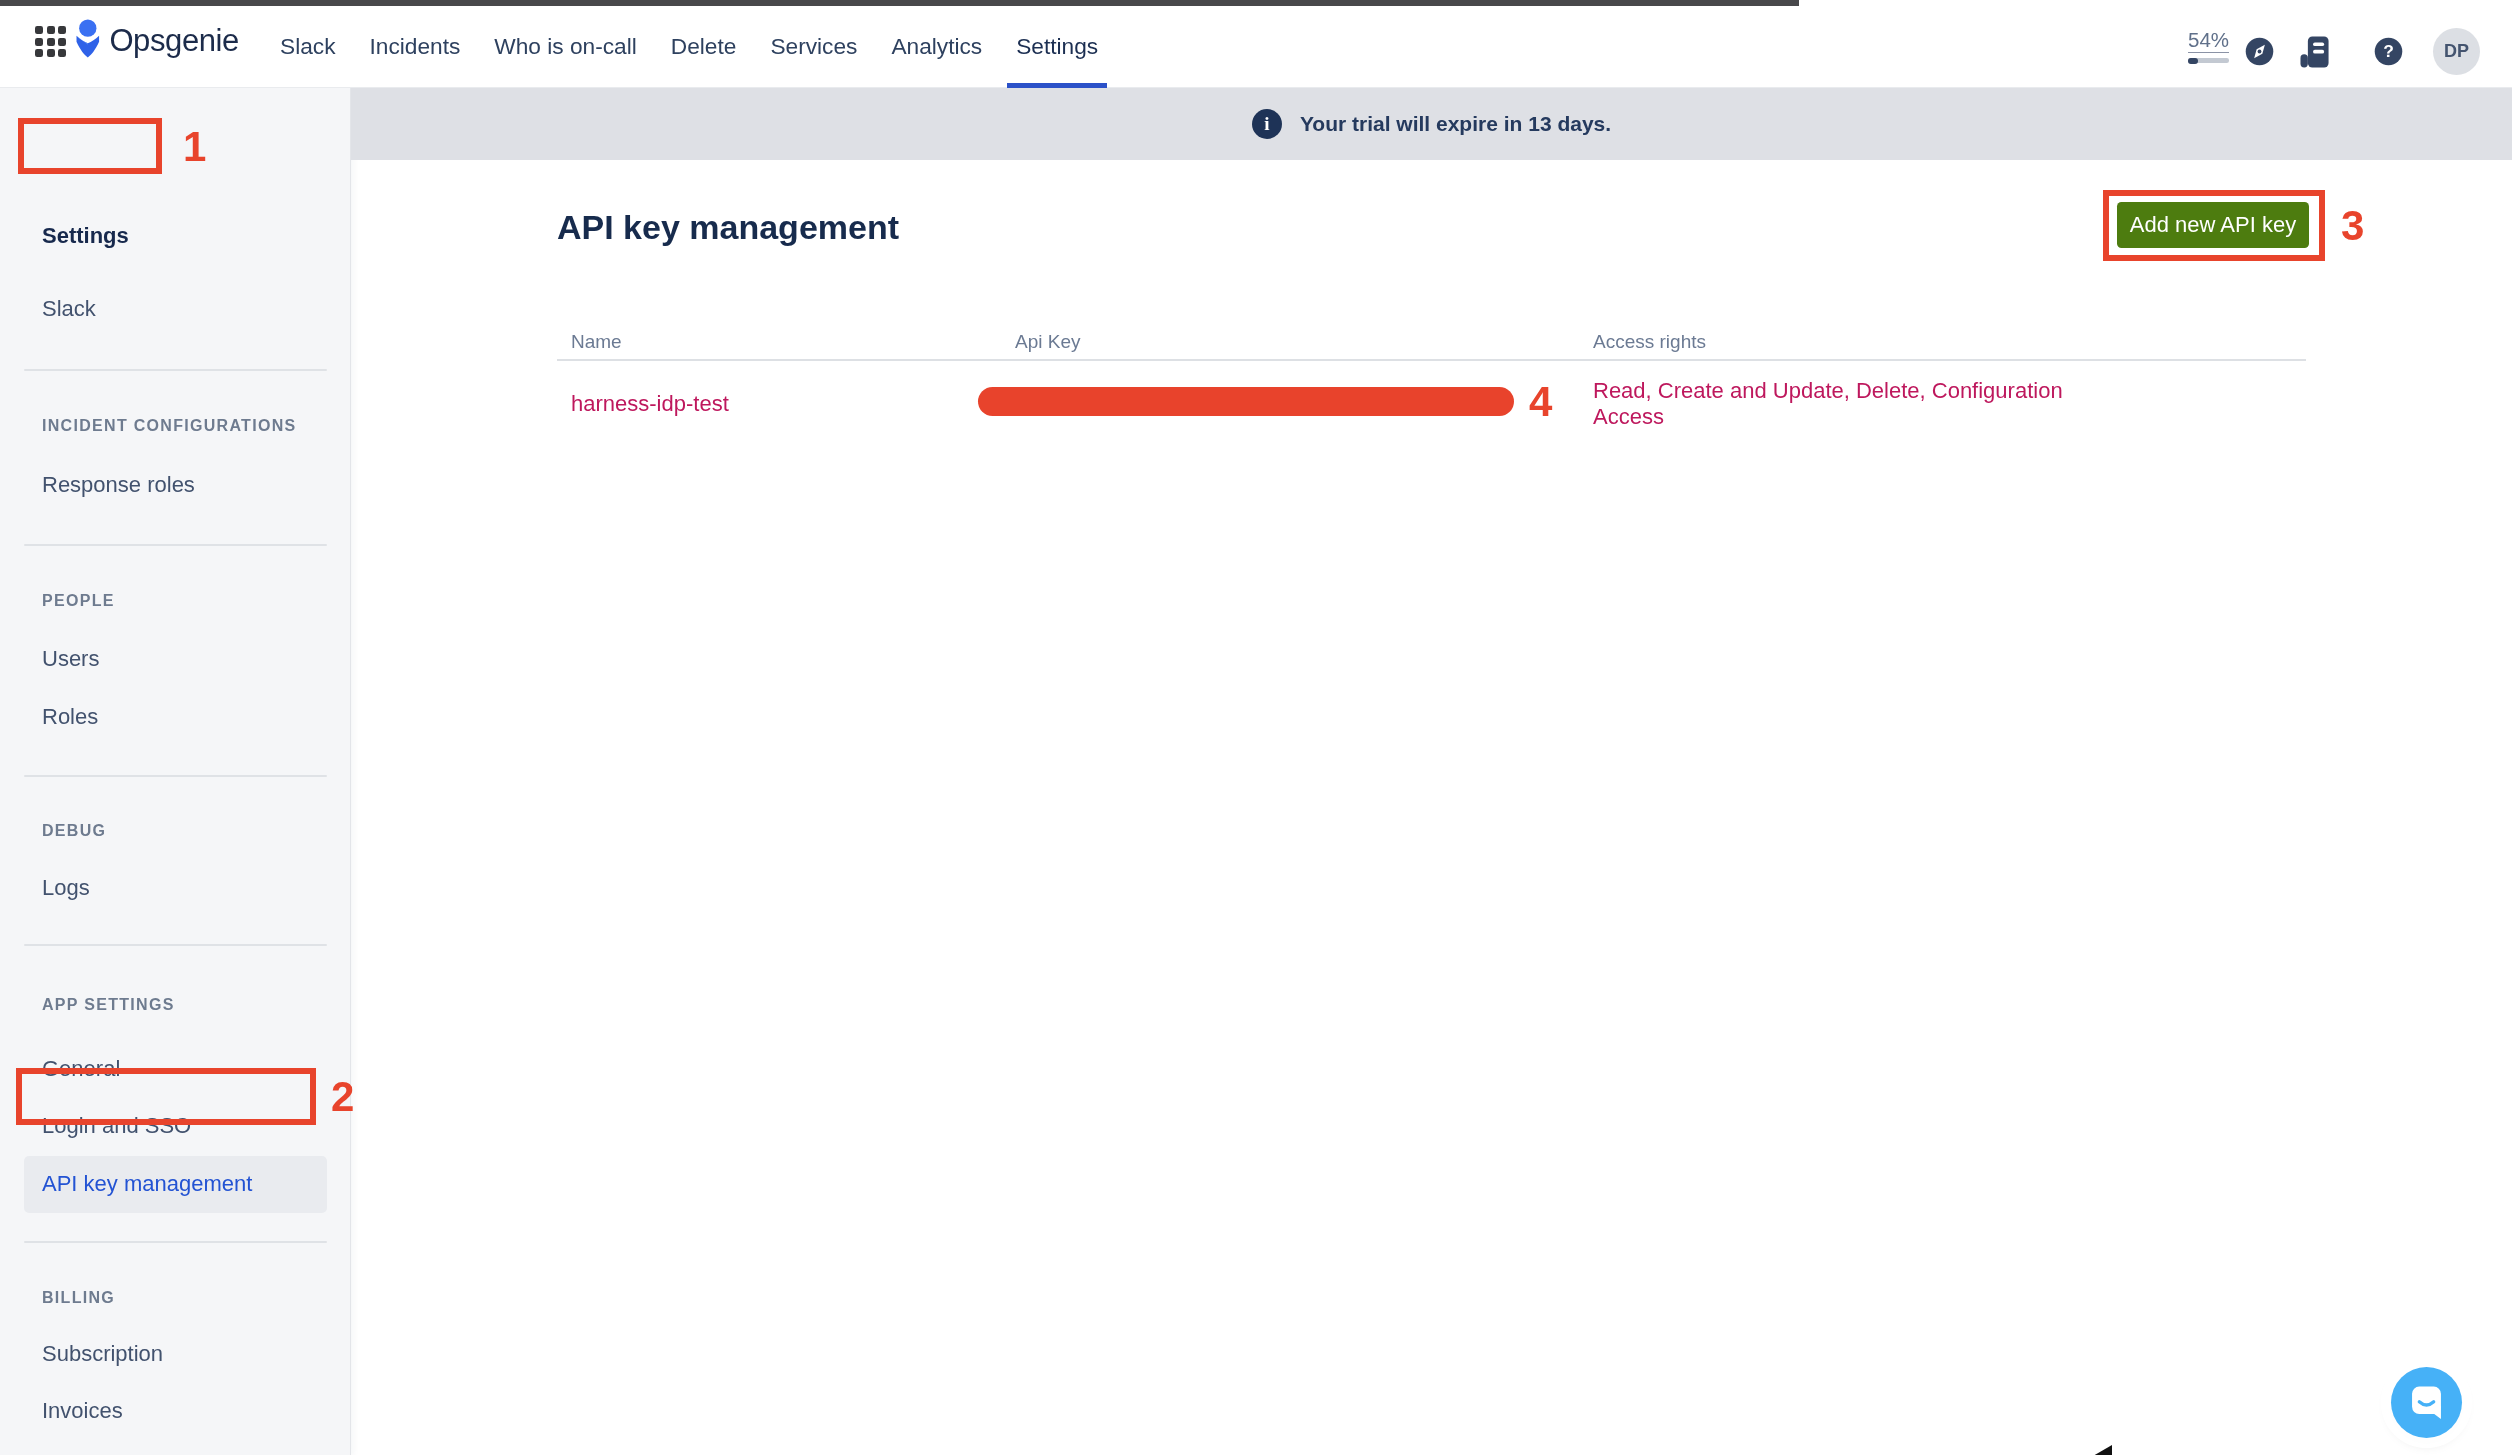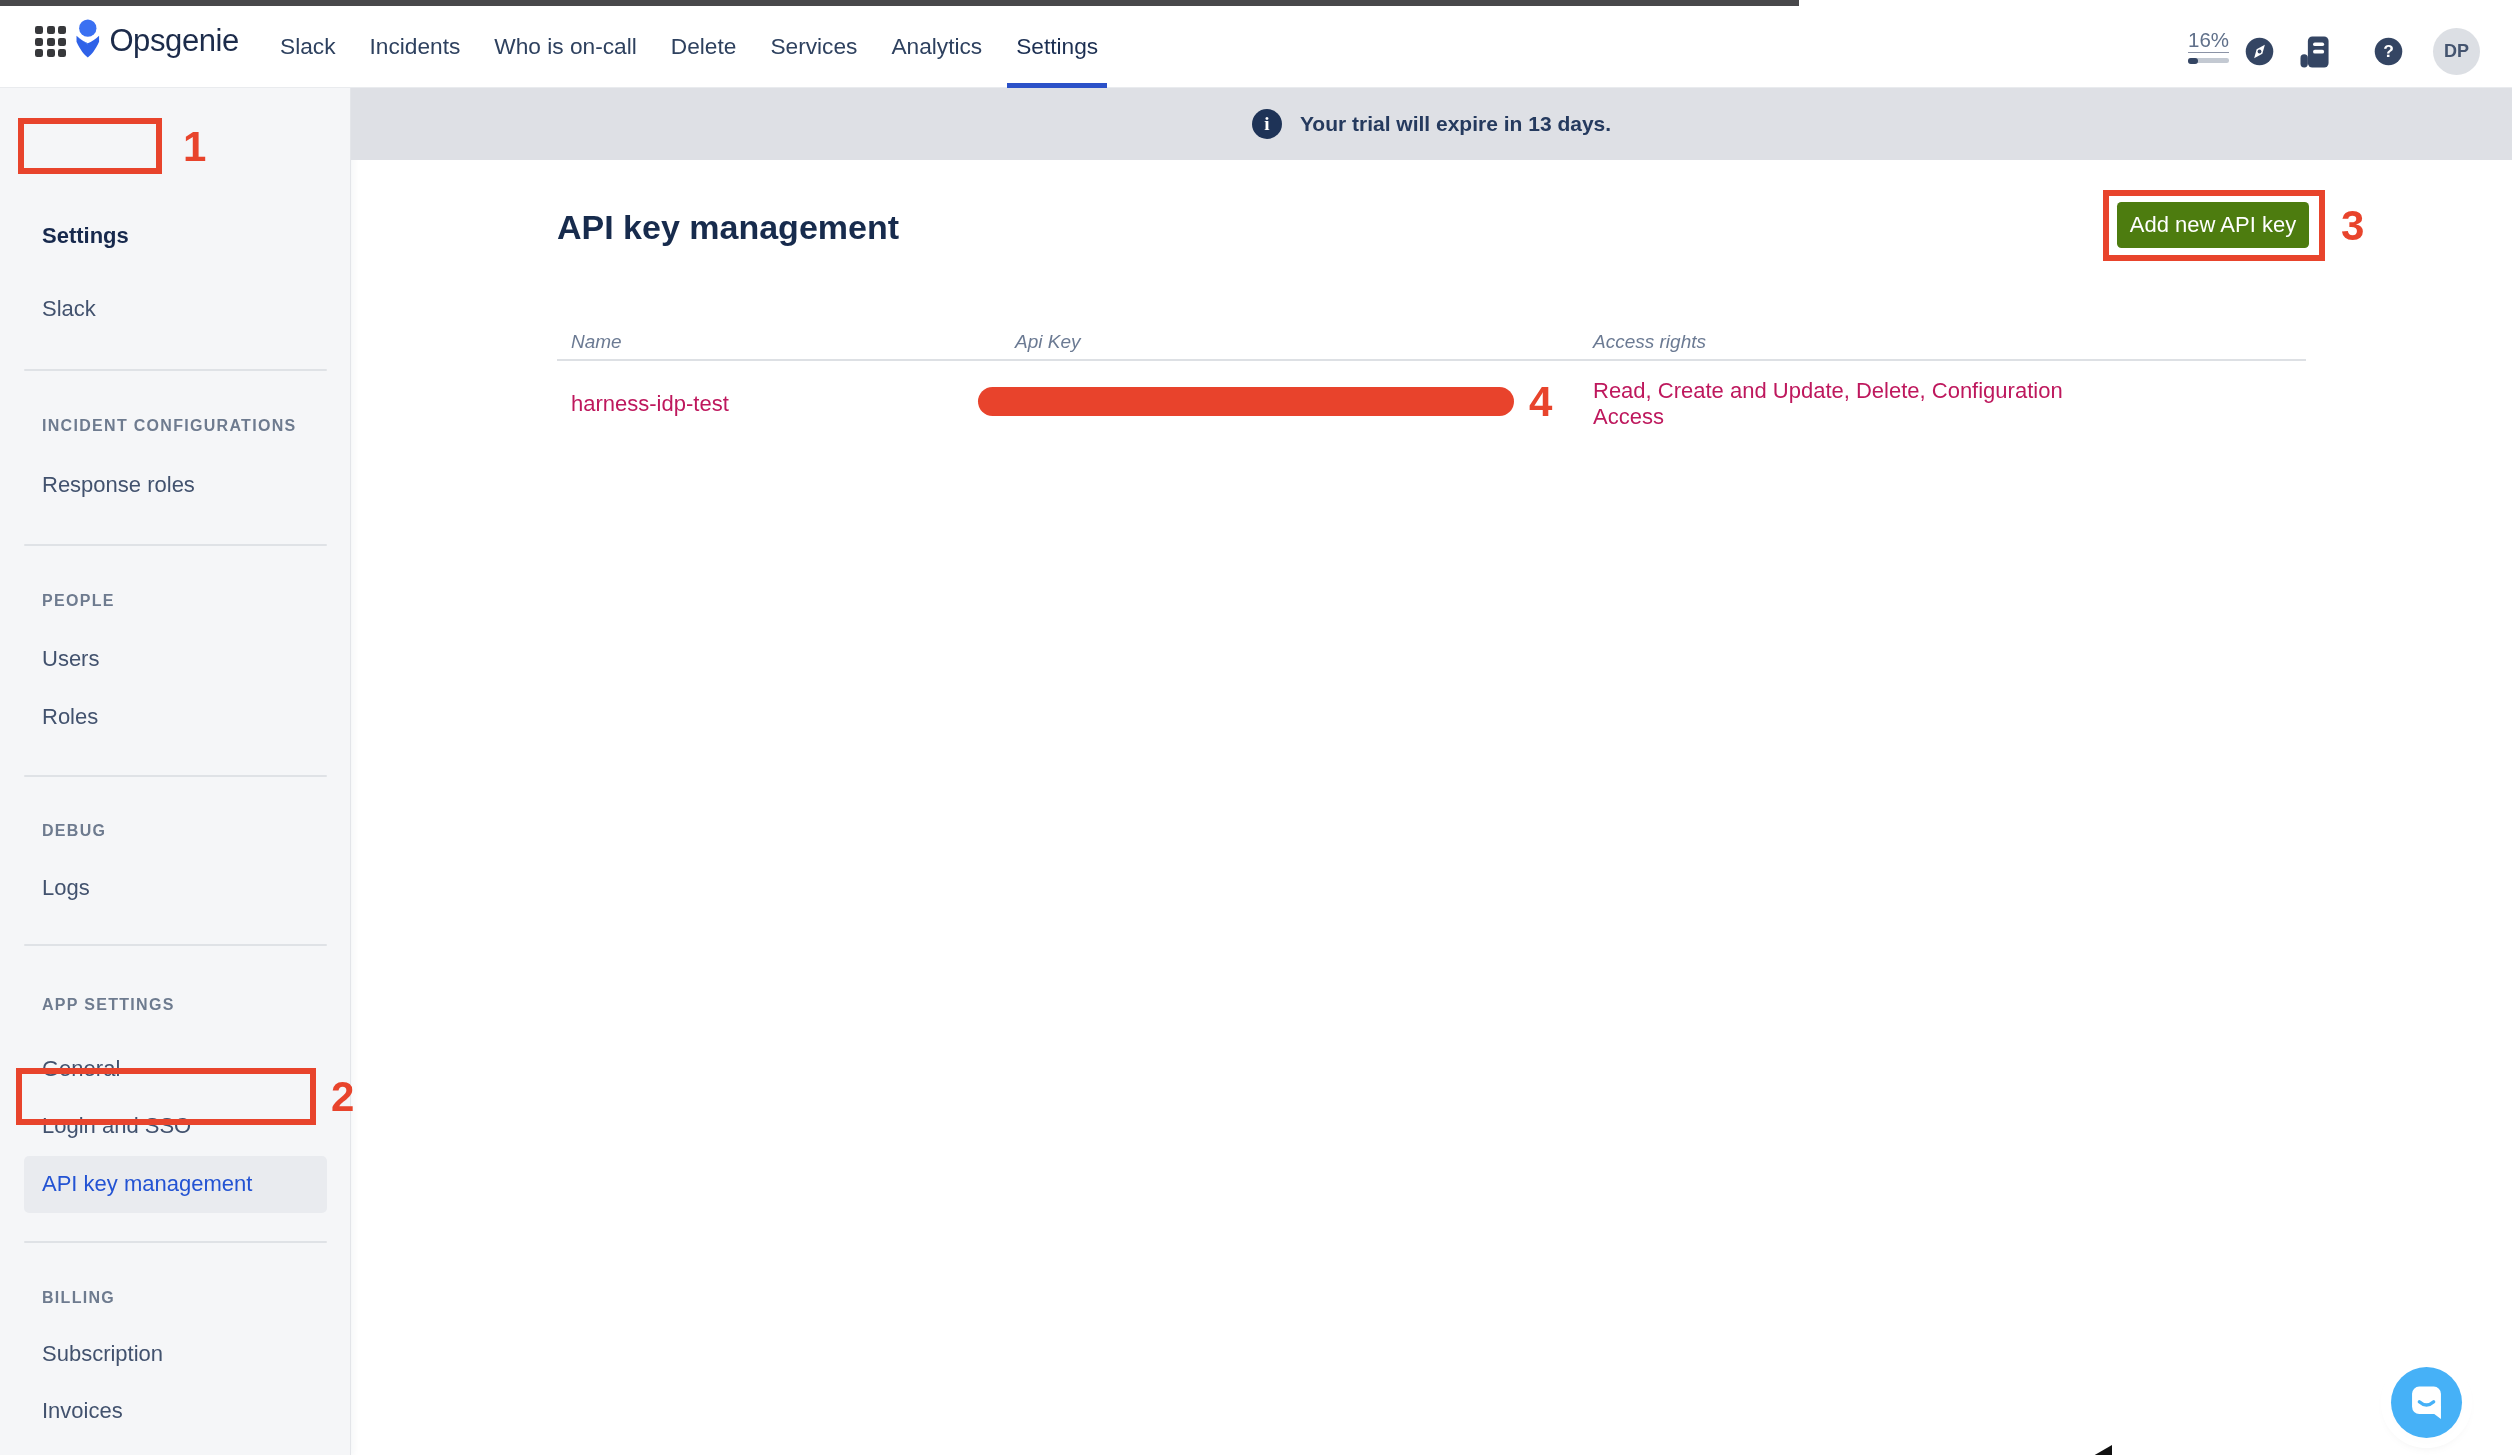--- a/index.html
+++ b/index.html
@@ -56,21 +56,21 @@
   .info-icon { width:30px; height:30px; border-radius:50%; background:#1e3357; color:#fff;
     display:flex; align-items:center; justify-content:center; font-size:19px; font-weight:700;
     font-family:"Liberation Serif", serif; }
   .page-title { position:absolute; left:557px; top:208px; font-size:34px; font-weight:700; color:#172b4d; }
   .add-btn { position:absolute; left:2117px; top:202px; width:192px; height:46px; background:#4d7c0f;
     border:none; border-radius:4.4px; color:#fff; font-size:22px; font-family:"Liberation Sans",sans-serif;
     cursor:pointer; }
 
   
   .th { position:absolute; top:329px; height:26px; display:flex; align-items:center;
-    font-size:19px; color:#6b7a93;font-style:italic; }
+    font-size:19px; color:#6b7a93; }
   .table-underline { position:absolute; left:557px; top:359px; width:1749px; height:2.2px; background:#dde0e4; }
   .td { position:absolute; top:389px; height:29px; display:flex; align-items:center;
     font-size:22px; color:#be185d; }
 
   
   .ann-box { position:absolute; border:6.6px solid #e8442c; background:transparent; z-index:40; }
   .ann-num { position:absolute; font-size:42px; font-weight:700; color:#e8442c; z-index:40; line-height:1; }
   .redact-pill { position:absolute; left:978px; top:387px; width:536px; height:29px;
     border-radius:14.6px; background:#e8432c; z-index:40; }
 
@@ -114,21 +114,21 @@
       <span class="nav-item">Slack</span>
       <span class="nav-item">Incidents</span>
       <span class="nav-item">Who is on-call</span>
       <span class="nav-item">Delete</span>
       <span class="nav-item">Services</span>
       <span class="nav-item">Analytics</span>
       <span class="nav-item active">Settings</span>
     </nav>
     <div class="nav-right">
       <div class="usage">
-        <span class="usage-label">16%</span>
+        <span class="usage-label">54%</span>
         <div class="usage-bar">
           <div class="usage-fill"></div>
         </div>
       </div>
       <div class="icon-btn" style="left:2245px;">
         <svg width="29" height="29" viewBox="0 0 40 40">
           <circle cx="20" cy="20" r="19" fill="#344563"></circle>
           <path d="M20 8 L25 20 L20 32 L15 20 Z" fill="#fff" transform="rotate(38 20 20)"></path>
           <circle cx="20" cy="20" r="2.6" fill="#344563"></circle>
         </svg>

